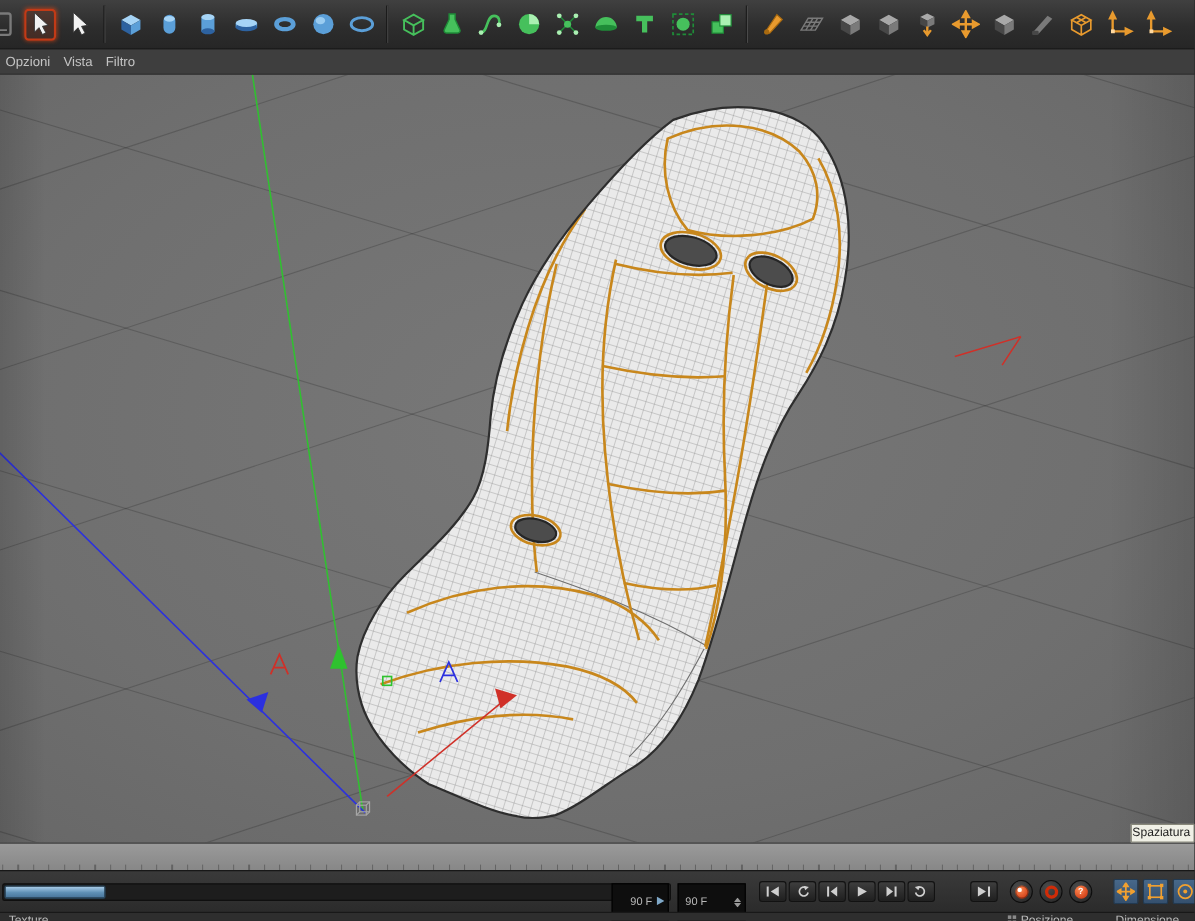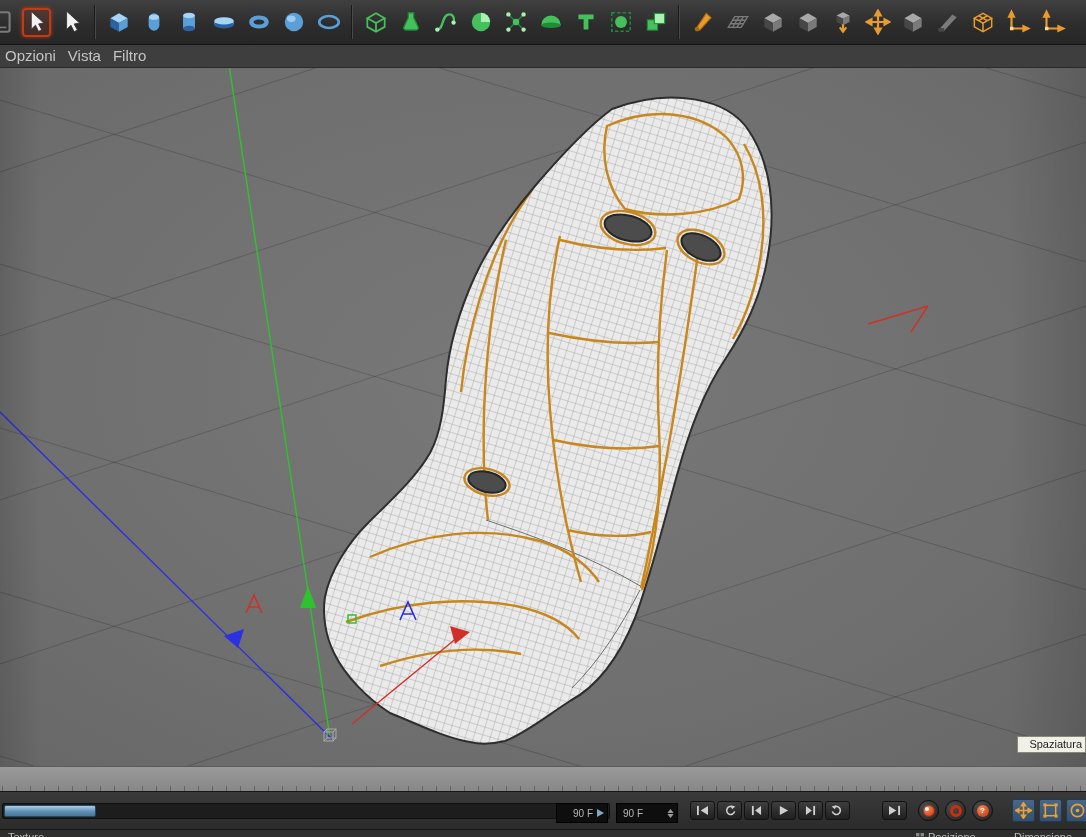--- a/index.html
+++ b/index.html
@@ -24,51 +24,51 @@
     margin:0 5px;flex:0 0 auto}
   .c-blue{--c1:#a6d4f6;--c2:#2d62a0;--c3:#5b9fd8;color:#5b9fd8}
   .c-green{--c1:#aaf0b2;--c2:#1f8c38;--c3:#46c05c;color:#46c05c}
   .c-orange{--c1:#ffd9a0;--c2:#a86a10;--c3:#e89a2e;color:#e89a2e}
   .c-gray{--c1:#a8a8a8;--c2:#474747;--c3:#7a7a7a;color:#8a8a8a}
   .c-white{--c1:#ffffff;--c2:#777777;--c3:#dddddd;color:#eeeeee}
   .c-play{color:#3ed43e}
   
   .menubar{height:22px;background:#3e3e3e;border-bottom:1px solid #2a2a2a;
     display:flex;align-items:center;padding:0 2px}
-  .menu-item{color:#c4c4c4;font-size:15px;padding:2px 9px 3px 3px;cursor:default}
+  .menu-item{color:#c4c4c4;font-size:12px;padding:2px 9px 3px 3px;cursor:default}
   
   .viewport{position:relative;height:698px;overflow:hidden;
     background:radial-gradient(ellipse 950px 620px at 48% 45%,#787878,#6f6f6f 55%,#636363)}
   .viewport::before{content:"";position:absolute;inset:0;z-index:3;pointer-events:none;
     background:linear-gradient(90deg,rgba(0,0,0,.12),rgba(0,0,0,0) 42px,
       rgba(0,0,0,0) calc(100% - 78px),rgba(0,0,0,.12))}
   svg.layer{position:absolute;left:0;top:0;width:1086px;height:698px}
-  .vtooltip{position:absolute;right:0;bottom:13px;z-index:4;background:#f0f0e6;
-    color:#1c1c1c;font-size:11px;padding:1px 3px 2px 11px;border:1px solid #88887a;
+  .vtooltip{position:absolute;right:0;bottom:0;z-index:4;background:#f0f0e6;
+    color:#1c1c1c;font-size:11px;padding:1px 3px 2px 0;border:1px solid #88887a;
     white-space:nowrap}
   
   .ruler{height:25px;background:linear-gradient(#9a9a9a,#878787);
     border-top:1px solid #5a5a5a;box-sizing:border-box;position:relative;
     font-size:11px;color:#1d1d1d}
   .ruler .ticks{position:absolute;left:0;right:0;bottom:0;height:5px;
     background:repeating-linear-gradient(90deg,#636363 0 1px,transparent 1px 14px);
     background-position:2px 0}
   .ruler .labels{position:absolute;left:23px;top:3px;display:flex}
   .ruler .labels span{width:70px;text-align:center;position:relative}
   .ruler .labels span::after{content:"";position:absolute;left:34px;top:13px;
     width:1px;height:9px;background:#4a4a4a}
   
   .playbar{height:38px;background:linear-gradient(#3a3a3a,#2b2b2b);
     border-top:1px solid #161616;position:relative;box-sizing:border-box}
   .track{position:absolute;left:2px;top:11px;width:608px;height:16px;
     background:#1d1d1d;border:1px solid #0f0f0f;border-radius:2px;box-sizing:border-box}
   .thumb{position:absolute;left:1px;top:1px;width:92px;height:12px;border-radius:2px;
     background:linear-gradient(#aacde9,#5e8fb4 55%,#49759a);
     border:1px solid #27475f;box-sizing:border-box}
-  .framefield{position:absolute;top:11px;height:20px;background:#0e0e0e;
+  .framefield{position:absolute;top:11px;height:34px;background:#0e0e0e;
     border:1px solid #000;color:#b8b8b8;font-size:10px;display:flex;
     align-items:center;box-sizing:border-box}
   #field-end{left:556px;width:52px;justify-content:flex-end;padding-right:3px;gap:4px}
   #field-cur{left:616px;width:62px;padding:0 3px 0 6px;justify-content:space-between}
   .stepper{display:flex;flex-direction:column;gap:1px}
   .stepper svg{width:7px;height:4px;fill:#9a9a9a}
   .arrowglyph svg{width:7px;height:8px;fill:#7fa8c8}
   .transport{position:absolute;left:690px;top:9px;display:flex;gap:2px}
   .tbtn{width:25px;height:19px;background:linear-gradient(#3e3e3e,#1f1f1f);
     border:1px solid #121212;border-radius:3px;display:flex;align-items:center;

